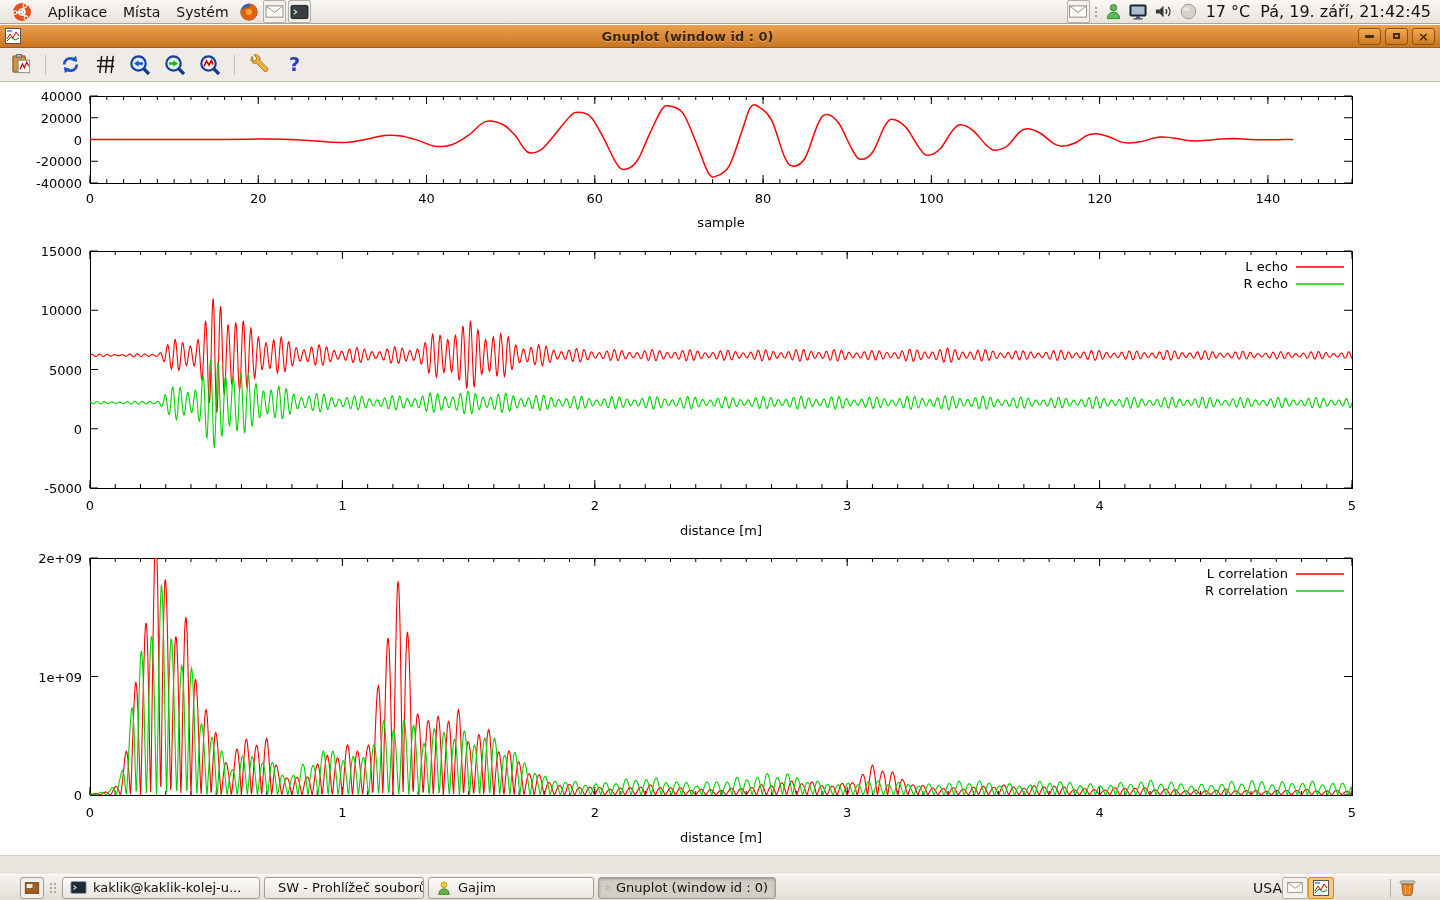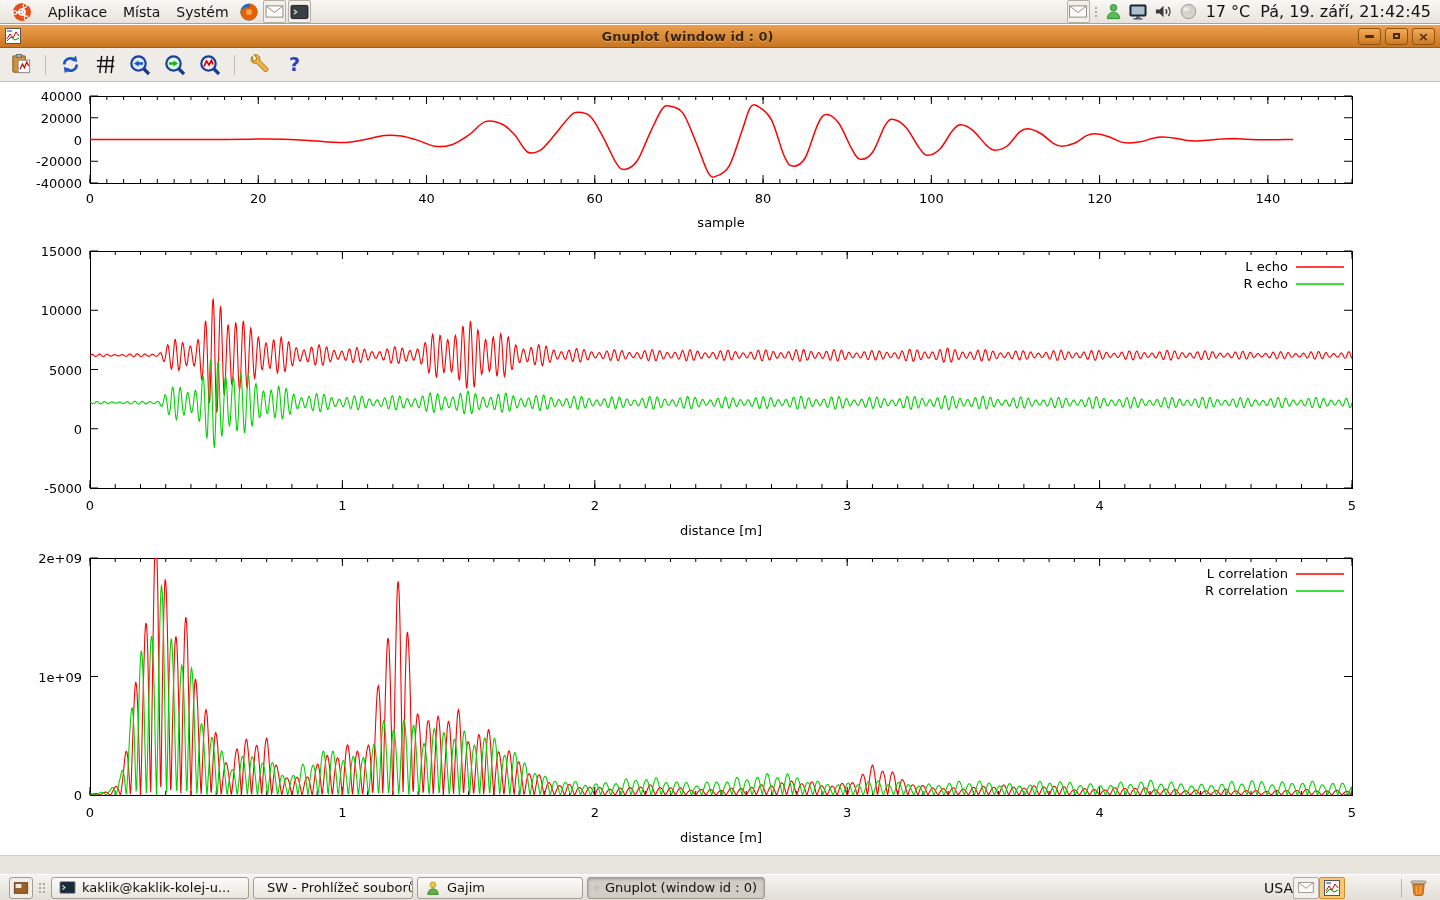--- a/index.html
+++ b/index.html
@@ -38,21 +38,21 @@
   .tb-sep{width:1px;height:20px;background:#c2bcb2;margin:0 2px}
 
   
   #charts-svg{position:absolute;top:83px;left:0;background:#fff}
   #charts-svg text{font-family:"DejaVu Sans",sans-serif;font-size:13px;fill:#000}
 
   
   .strip{position:absolute;top:855px;left:0;right:0;height:19px;background:#e8e5df;border-top:1px solid #cfcbc3}
   .taskbar{position:absolute;top:874px;left:0;right:0;height:26px;
            background:linear-gradient(#f5f3ef,#e2ded7);border-top:1px solid #fff;
-           display:flex;align-items:center;padding:0 9px;box-sizing:border-box;gap:4px}
+           display:flex;align-items:center;padding:0 20px;box-sizing:border-box;gap:4px}
   .task-btn{height:22px;border:1px solid #a39d92;border-radius:3px;
             background:linear-gradient(#fcfbf9,#e9e5de);display:flex;align-items:center;gap:6px;
             padding:0 7px;box-sizing:border-box;font-size:13px;color:#111;white-space:nowrap;overflow:hidden}
   .task-btn.active{background:#d2cec6;box-shadow:inset 0 1px 3px rgba(0,0,0,.28)}
   .sd-btn{width:24px;height:22px;border:1px solid #a39d92;border-radius:3px;background:#f0eee9;
           display:flex;align-items:center;justify-content:center;box-sizing:border-box}
   .handle{display:flex;gap:2px;margin:0 2px}
   .handle span{display:flex;flex-direction:column;gap:2px}
   .handle i{width:2px;height:2px;background:#9a948a;border-radius:50%}
   .tray{margin-left:auto;display:flex;align-items:center;gap:0}

